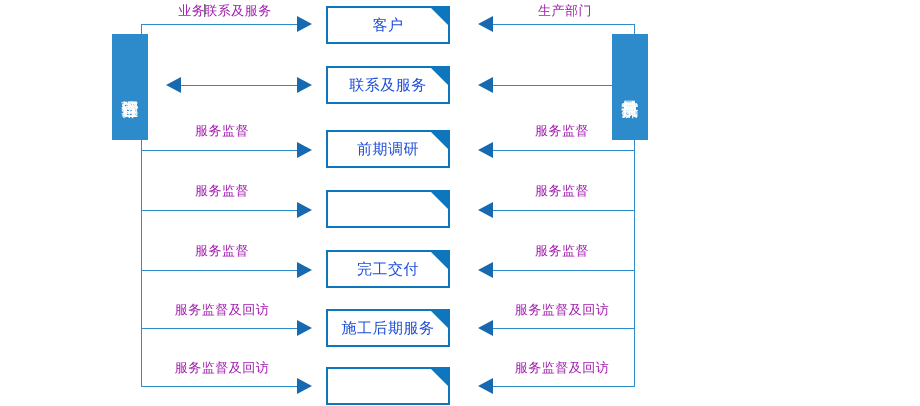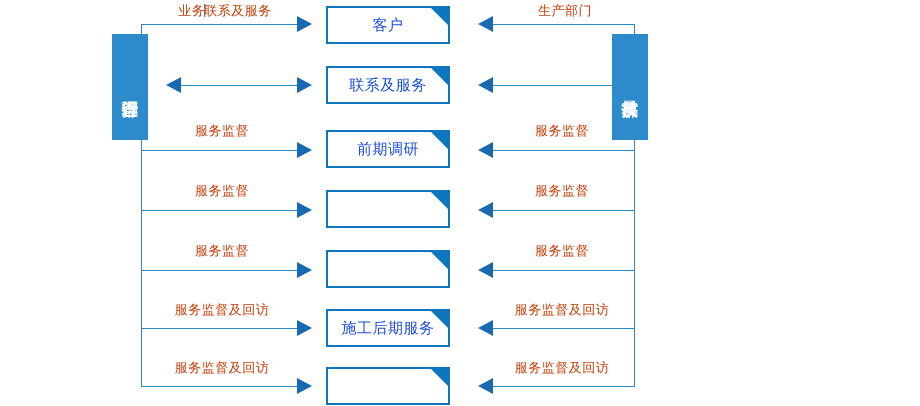--- a/index.html
+++ b/index.html
@@ -96,21 +96,21 @@
     border-right:15px solid #1769B0;
     border-top:8px solid transparent;
     border-bottom:8px solid transparent;
     z-index:4;
   }
 
   
   .caption{
     position:absolute;
     font-size:13px;
-    color:#c2410c;
+    color:#a21caf;
     white-space:nowrap;
     letter-spacing:0.5px;
     z-index:3;
   }
   .caption.center{ transform:translateX(-50%); }
   
   .caret{
     display:inline-block;
     width:1px;
     height:13px;
@@ -186,20 +186,21 @@
   <div class="hline" style="left:493px; top:210px; width:142px;"></div>
   <div class="arrow-l" style="left:478px; top:202px;"></div>
   <div class="caption center" style="left:562px; top:182px;">服务监督</div>
 
   <div class="hline" style="left:141px; top:270px; width:157px;"></div>
   <div class="arrow-r" style="left:297px; top:262px;"></div>
   <div class="caption center" style="left:222px; top:242px;">服务监督</div>
 
   <div class="stagebox" style="top:250px;">
     <div class="fold"></div>
+    <div class="lbl">完工交付</div>
   </div>
 
   <div class="hline" style="left:493px; top:270px; width:142px;"></div>
   <div class="arrow-l" style="left:478px; top:262px;"></div>
   <div class="caption center" style="left:562px; top:242px;">服务监督</div>
 
   <div class="hline" style="left:141px; top:328px; width:157px;"></div>
   <div class="arrow-r" style="left:297px; top:320px;"></div>
   <div class="caption center" style="left:222px; top:301px;">服务监督及回访</div>
 

